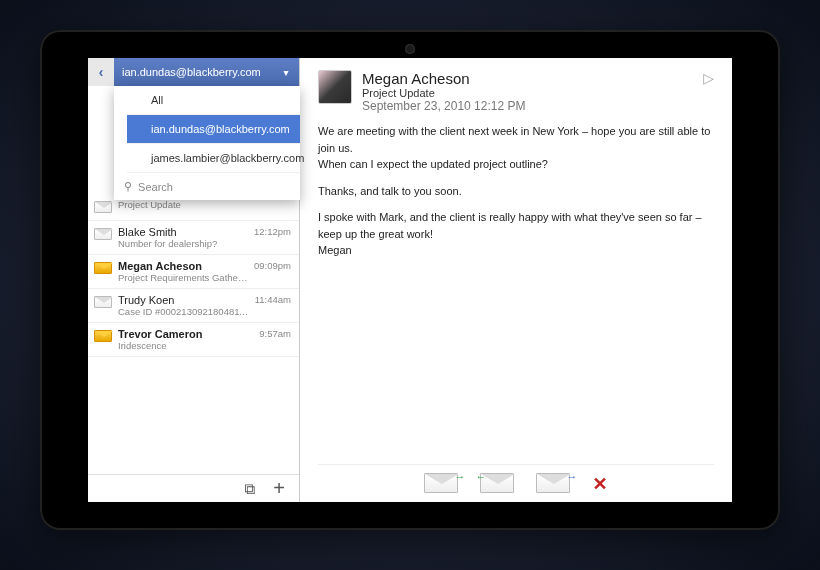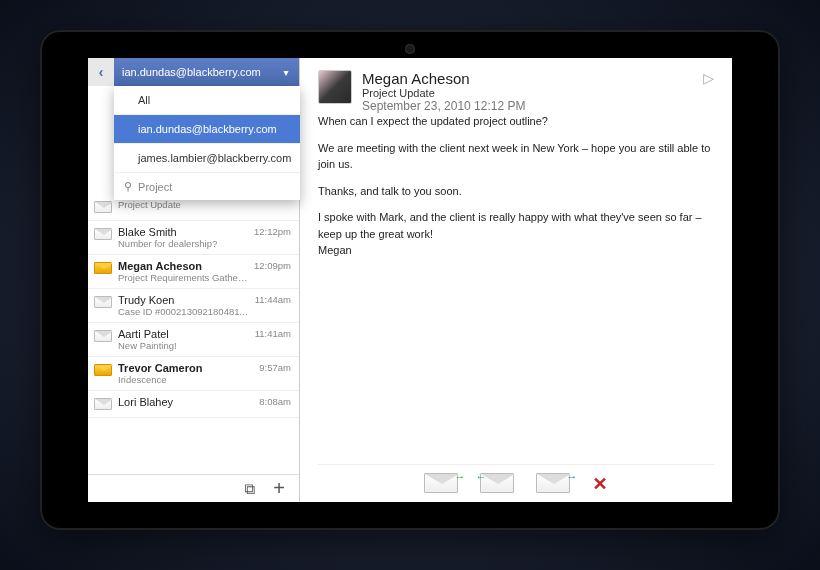--- a/index.html
+++ b/index.html
@@ -74,20 +74,21 @@
   width: 186px;
   background: #fff;
   box-shadow: 0 4px 12px rgba(0,0,0,0.3);
   z-index: 20;
   font-size: 11px;
 }
 .dd-item {
   padding: 8px 24px;
   border-bottom: 1px solid #f0f0f0;
   color: #333;
+  margin-left: 13px;
 }
 .dd-item.selected {
   background: #4a7ad4;
   color: #fff;
 }
 .dd-search {
   padding: 7px 10px;
   display: flex; align-items: center;
   color: #888;
   gap: 6px;
@@ -235,21 +236,21 @@
           <span>▾</span>
         </div>
       </div>
 
       <div class="dropdown">
         <div class="dd-item">All</div>
         <div class="dd-item selected">ian.dundas@blackberry.com</div>
         <div class="dd-item">james.lambier@blackberry.com</div>
         <div class="dd-search">
           <span>⚲</span>
-          <span>Project</span>
+          <span>Search</span>
         </div>
       </div>
 
       <div class="msg-list">
         <div class="msg">
           <div class="msg-icon">
               <div class="envelope"></div>
             </div>
           <div class="msg-body">
             <div class="msg-from"></div>
@@ -268,61 +269,41 @@
           <div class="msg-time">12:12pm</div>
         </div>
         <div class="msg">
           <div class="msg-icon">
               <div class="envelope unread"></div>
             </div>
           <div class="msg-body">
             <div class="msg-from bold">Megan Acheson</div>
             <div class="msg-subj">Project Requirements Gathering</div>
           </div>
-          <div class="msg-time">12:09pm</div>
+          <div class="msg-time">09:09pm</div>
         </div>
         <div class="msg">
           <div class="msg-icon">
               <div class="envelope"></div>
             </div>
           <div class="msg-body">
             <div class="msg-from">Trudy Koen</div>
             <div class="msg-subj">Case ID #00021309218048111 Tagged</div>
           </div>
           <div class="msg-time">11:44am</div>
         </div>
         <div class="msg">
           <div class="msg-icon">
-              <div class="envelope"></div>
-            </div>
-          <div class="msg-body">
-            <div class="msg-from">Aarti Patel</div>
-            <div class="msg-subj">New Painting!</div>
-          </div>
-          <div class="msg-time">11:41am</div>
-        </div>
-        <div class="msg">
-          <div class="msg-icon">
               <div class="envelope unread"></div>
             </div>
           <div class="msg-body">
             <div class="msg-from bold">Trevor Cameron</div>
             <div class="msg-subj">Iridescence</div>
           </div>
           <div class="msg-time">9:57am</div>
-        </div>
-        <div class="msg">
-          <div class="msg-icon">
-              <div class="envelope"></div>
-            </div>
-          <div class="msg-body">
-            <div class="msg-from">Lori Blahey</div>
-            <div class="msg-subj"></div>
-          </div>
-          <div class="msg-time">8:08am</div>
         </div>
       </div>
 
       <div class="toolbar">
         <span style="font-size:15px;">⧉</span>
         <span style="font-size:20px;font-weight:300;">+</span>
       </div>
     </div>
 
     <div class="reader">
@@ -331,22 +312,22 @@
         <div class="head-text">
           <div class="from-name">Megan Acheson</div>
           <div class="subj-line">Project Update</div>
           <div class="date-line">September 23, 2010 12:12 PM</div>
         </div>
         <div class="flag-btn">
           <span>▷</span>
         </div>
       </div>
       <div class="body-text">
+        <p>We are meeting with the client next week in New York – hope you are still able to join us.</p>
         <p style="margin-top:-10px;">When can I expect the updated project outline?</p>
-        <p>We are meeting with the client next week in New York – hope you are still able to join us.</p>
         <p>Thanks, and talk to you soon.</p>
         <p>I spoke with Mark, and the client is really happy with what they've seen so far – keep up the great work!</p>
         <p style="margin-top:-10px;">Megan</p>
       </div>
       <div class="action-bar">
         <div class="action-btn">
           <div class="envelope"></div>
           <span class="arrow green-r">→</span>
         </div>
         <div class="action-btn">

